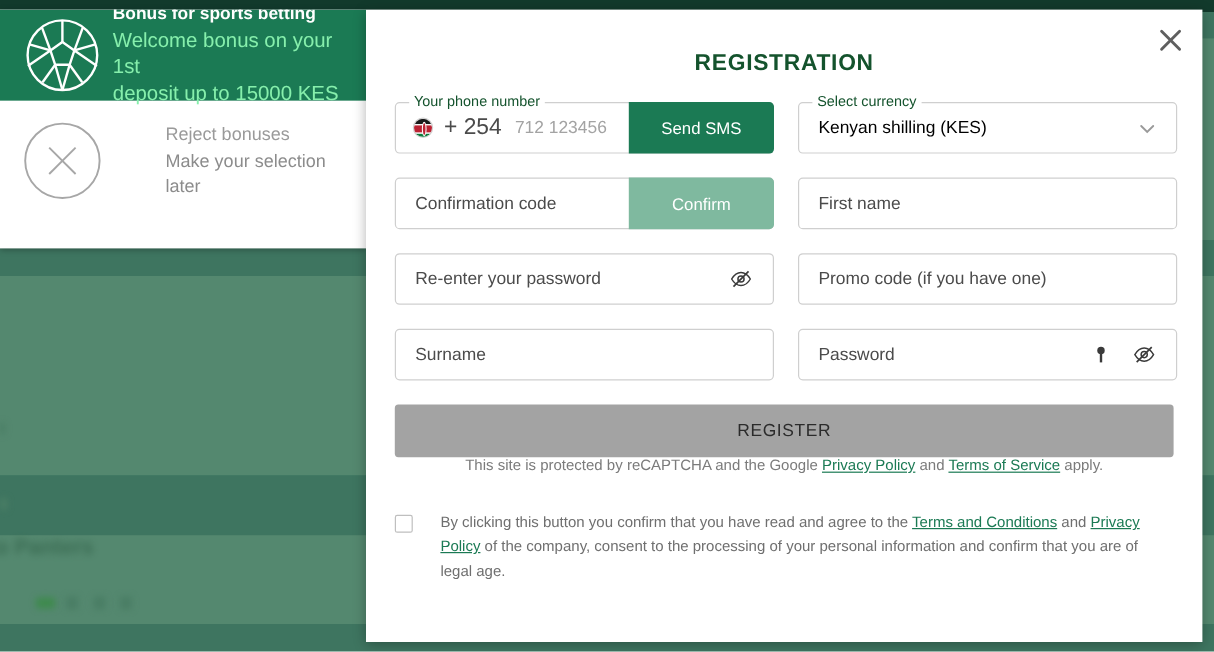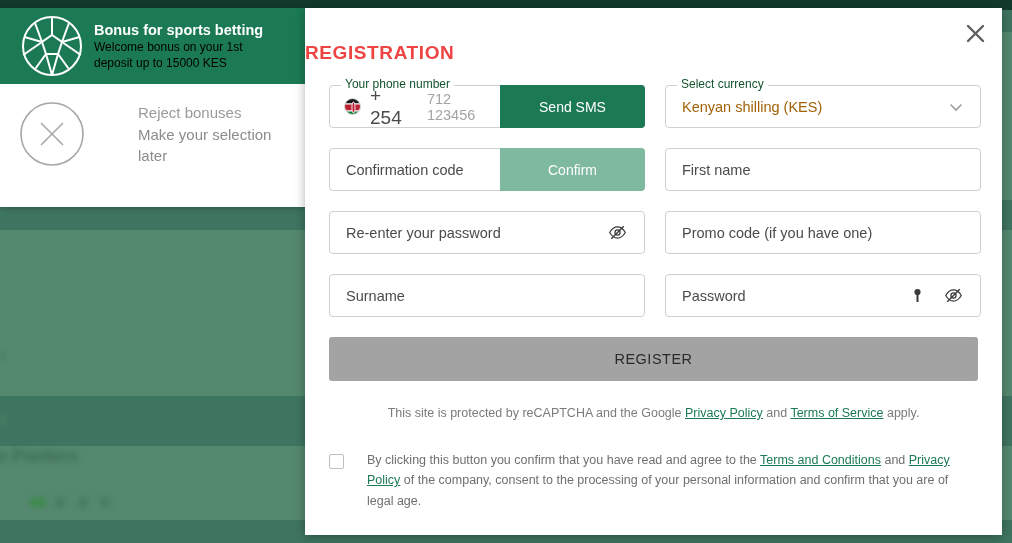--- a/index.html
+++ b/index.html
@@ -77,22 +77,22 @@
     justify-content: center;
   }
   .bonus-text { padding-left: 6px; }
   .bonus-title {
     font-size: 14.5px;
     font-weight: bold;
     color: #ffffff;
     line-height: 1.35;
   }
   .bonus-sub {
-    font-size: 12px;
-    color: #000000;
+    font-size: 17px;
+    color: #86efac;
     line-height: 1.3;
     max-width: 200px;
   }
   .reject-title {
     font-size: 15px;
     color: #9a9a9a;
     line-height: 1.5;
   }
   .reject-sub {
     font-size: 15px;
@@ -110,24 +110,25 @@
     z-index: 10;
   }
   #close-btn {
     position: absolute;
     right: 12px; top: 10px;
     width: 30px; height: 30px;
     display: flex; align-items: center; justify-content: center;
     cursor: pointer;
   }
   #modal-title {
+    text-align: center;
     font-size: 19px;
     font-weight: bold;
     letter-spacing: .6px;
-    color: #ef4444;
+    color: #14532d;
     padding-top: 34px;
     margin: 0;
   }
 
   .form {
     padding: 0 24px;
     margin-top: 21px;
   }
   .row {
     display: flex;
@@ -155,30 +156,30 @@
     font-size: 12px;
     color: #14532d;
     line-height: 1;
     white-space: nowrap;
   }
   .field .ph {
     font-size: 14.5px;
     color: #6f6f6f;
     padding-left: 16px;
   }
-  .field .ph.light { color: #a16207; }
+  .field .ph.light { color: #000000; }
   .field .ph.dark  { color: #4b4b4b; }
 
   
   .field.with-btn { padding-right: 0; }
   .field .grow { flex: 1 1 auto; display: flex; align-items: center; min-width: 0; }
   .action-btn {
     flex: 0 0 auto;
     align-self: stretch;
-    width: 145px;
+    width: 121px;
     margin: -1px -1px -1px 0;
     border-radius: 0 4px 4px 0;
     display: flex; align-items: center; justify-content: center;
     font-size: 14px;
     color: #ffffff;
     cursor: pointer;
     user-select: none;
   }
   .action-btn.primary  { background: #1b7a54; }
   .action-btn.muted    { background: #7fb99f; }
@@ -224,21 +225,20 @@
     letter-spacing: .5px;
     color: #2b2b2b;
     cursor: pointer;
     user-select: none;
   }
 
   .recaptcha {
     text-align: center;
     font-size: 12.5px;
     color: #7b7b7b;
-    margin-top: 25px;
     padding: 0 24px;
   }
   .recaptcha a, .terms a {
     color: #1b7a54;
     text-decoration: underline;
     cursor: pointer;
   }
 
   .terms-wrap {
     display: flex;

